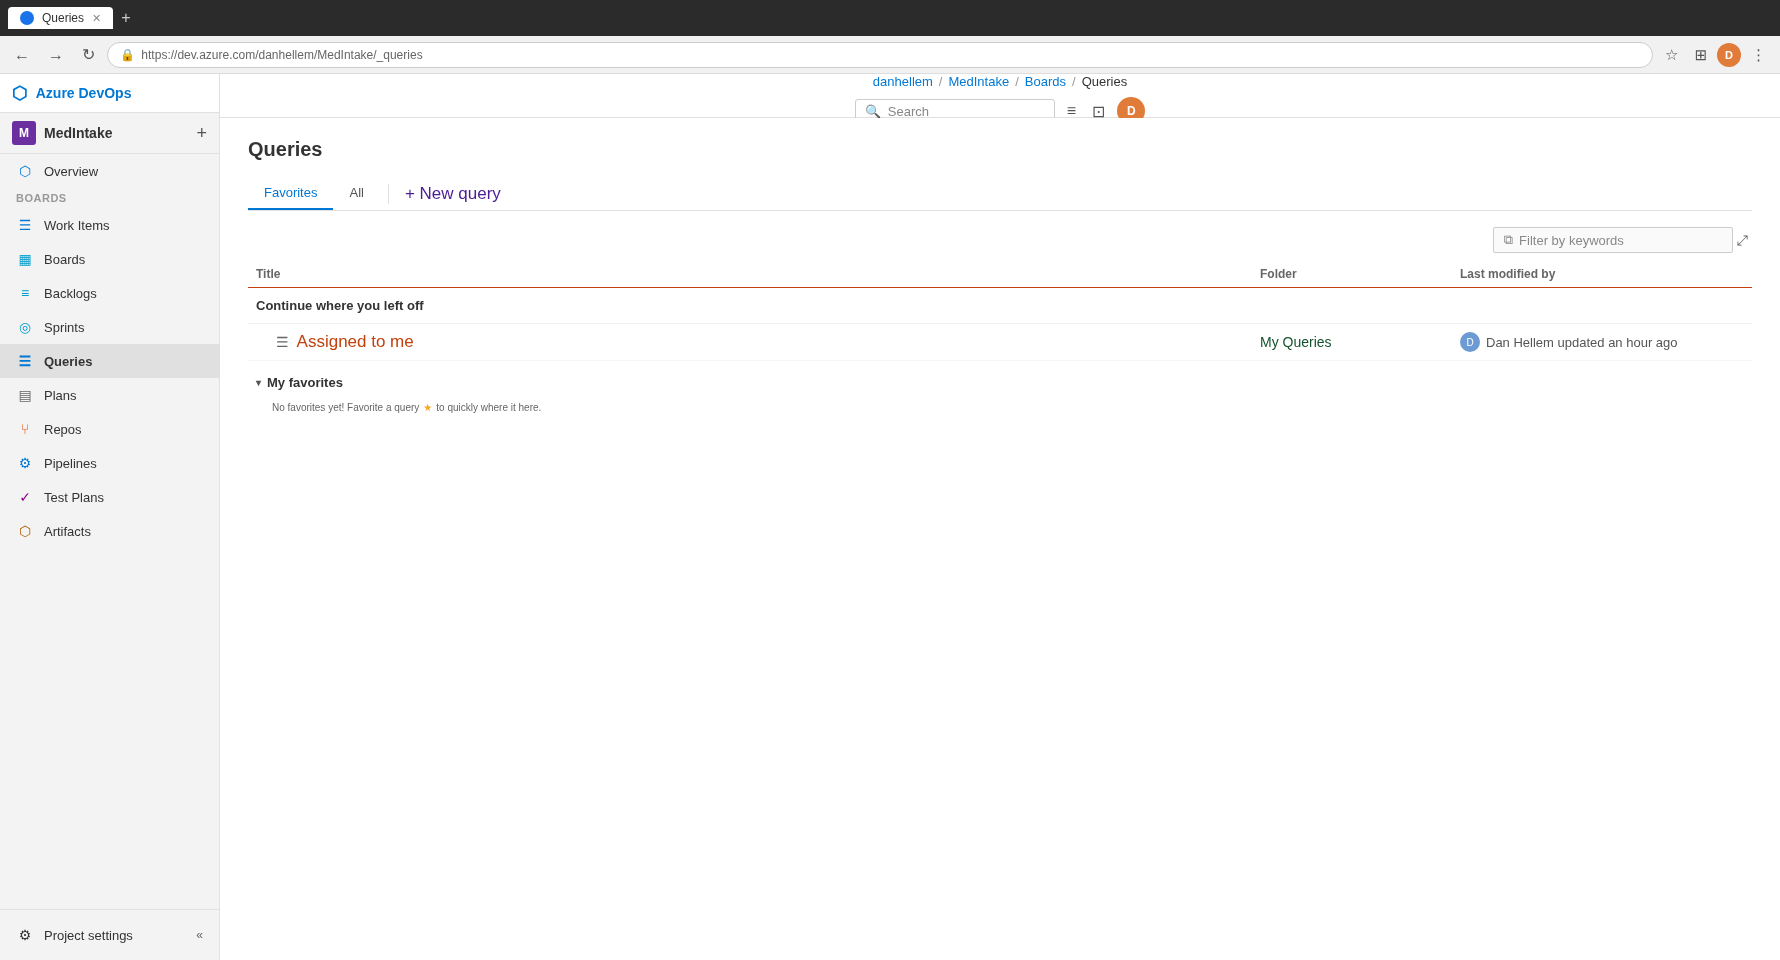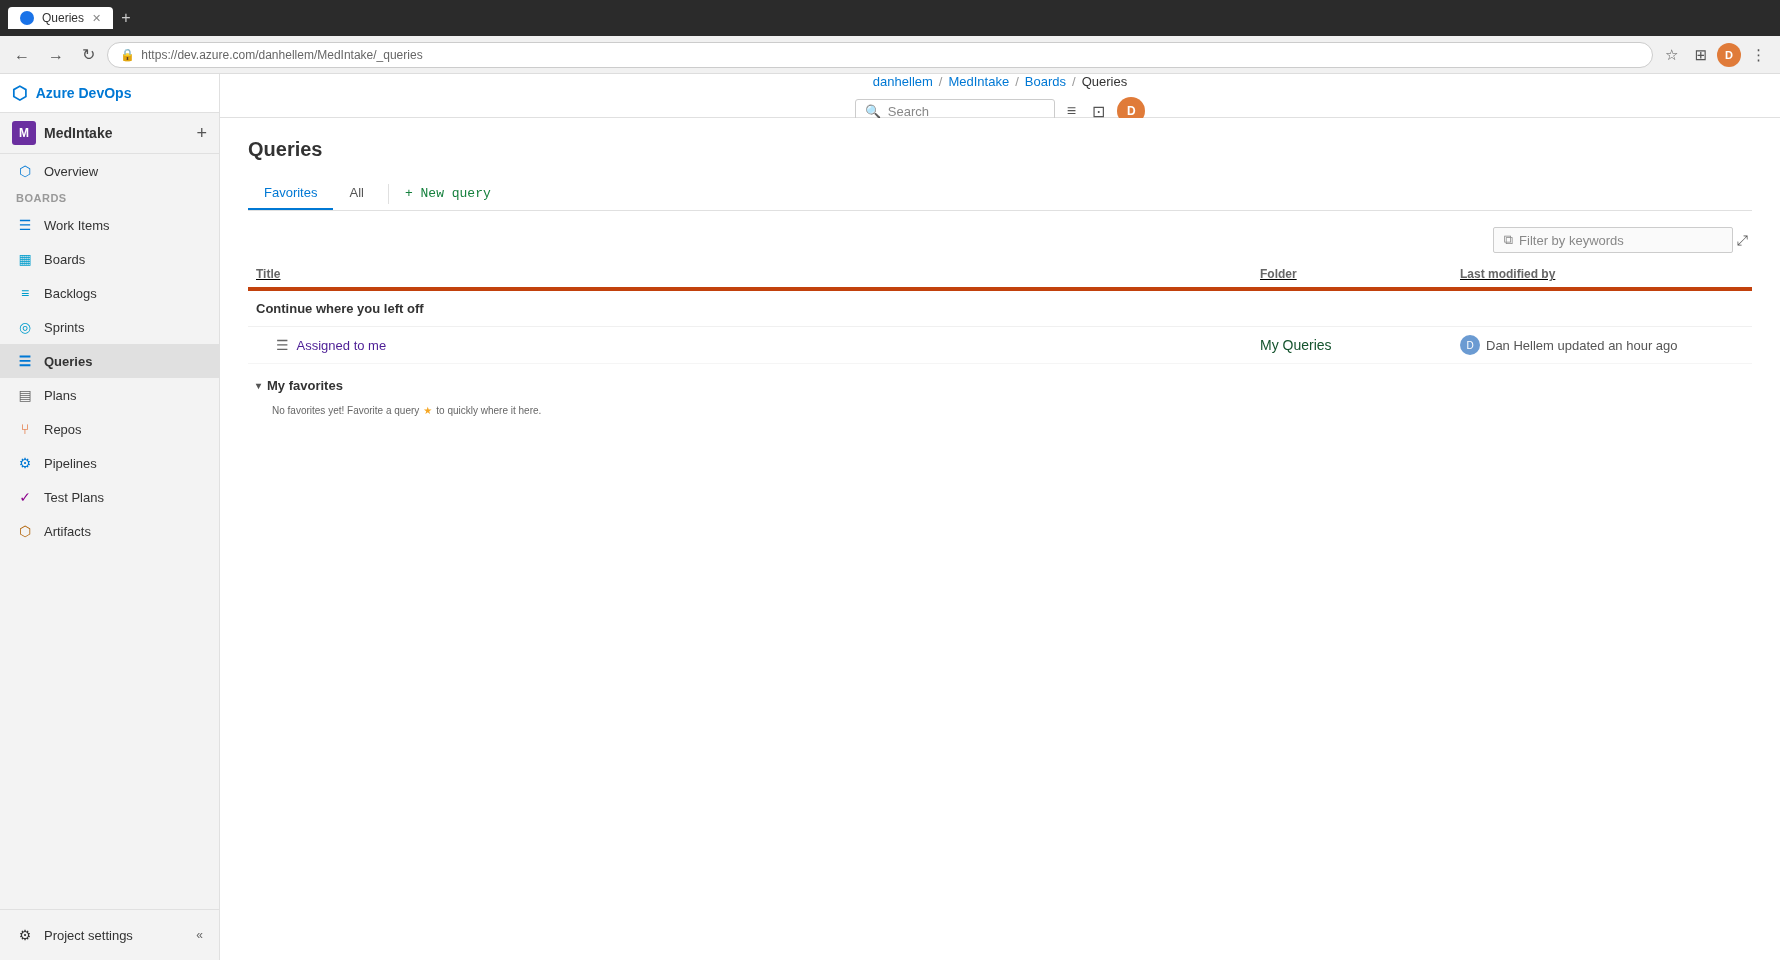--- a/index.html
+++ b/index.html
@@ -55,38 +55,38 @@
     .main { flex: 1; overflow-y: auto; background: #fff; }
     .content { padding: 20px 28px; }
 
     .page-title { font-size: 20px; font-weight: 600; color: #333; margin-bottom: 16px; }
 
     
     .tabs { display: flex; align-items: center; gap: 0; border-bottom: 1px solid #e0e0e0; margin-bottom: 16px; }
     .tab { padding: 8px 16px; font-size: 13px; color: #555; cursor: pointer; border-bottom: 2px solid transparent; text-decoration: none; }
     .tab.active { color: #0078d4; border-bottom: 2px solid #0078d4; font-weight: 500; }
     .tab-separator { width: 1px; height: 20px; background: #e0e0e0; margin: 0 8px; }
-    .new-query-btn { display: flex; align-items: center; gap: 4px; color: #15803d; font-size: 13px; cursor: pointer; padding: 4px 8px; border: none; background: none; font-family: Liberation Mono, monospace; }
+    .new-query-btn { display: flex; align-items: center; gap: 4px; color: #4c1d95; font-size: 17px; cursor: pointer; padding: 4px 8px; border: none; background: none; }
 
     
     .filter-row { display: flex; justify-content: flex-end; margin-bottom: 8px; }
     .filter-input { display: flex; align-items: center; gap: 6px; border: 1px solid #ccc; padding: 4px 10px; font-size: 13px; color: #888; min-width: 240px; cursor: text; border-radius: 2px; background: #fafafa; }
     .expand-btn { background: none; border: none; cursor: pointer; color: #555; font-size: 14px; padding: 4px; }
 
     
-    .table-header { display: grid; grid-template-columns: 1fr 200px 300px; padding: 6px 0; border-bottom: 4px solid #c2410c; text-decoration: underline; }
+    .table-header { display: grid; grid-template-columns: 1fr 200px 300px; padding: 6px 0; border-bottom: 1px solid #c2410c; }
     .col-header { font-size: 12px; color: #666; font-weight: 600; padding: 0 8px; }
 
     .section-header { padding: 10px 8px; font-size: 13px; font-weight: 600; color: #333; display: flex; align-items: center; gap: 6px; border-bottom: 1px solid #f0f0f0; }
     .section-toggle { color: #555; font-size: 10px; }
 
     .query-row { display: grid; grid-template-columns: 1fr 200px 300px; padding: 8px 0; border-bottom: 1px solid #f5f5f5; align-items: center; }
     .query-title-cell { display: flex; align-items: center; gap: 8px; padding: 0 8px 0 28px; }
     .query-icon { color: #666; font-size: 14px; }
-    .query-name { color: #4c1d95; cursor: pointer; font-size: 13px; }
+    .query-name { color: #c2410c; cursor: pointer; font-size: 17px; }
     .query-folder { font-size: 14px; color: #14532d; padding: 0 8px; }
     .query-modified { font-size: 13px; color: #555; padding: 0 8px; display: flex; align-items: center; gap: 6px; }
     .modifier-avatar { width: 20px; height: 20px; border-radius: 50%; background: #6b9bd2; color: white; font-size: 10px; display: flex; align-items: center; justify-content: center; flex-shrink: 0; }
 
     .favorites-section { padding: 10px 8px; }
     .favorites-header { display: flex; align-items: center; gap: 6px; font-size: 13px; font-weight: 600; color: #333; padding: 4px 0 8px 0; }
     .favorites-empty { font-size: 10px; color: #666; padding: 4px 0 4px 16px; display: flex; align-items: center; gap: 4px; }
     .star-icon { color: #f5a623; }
 
     

